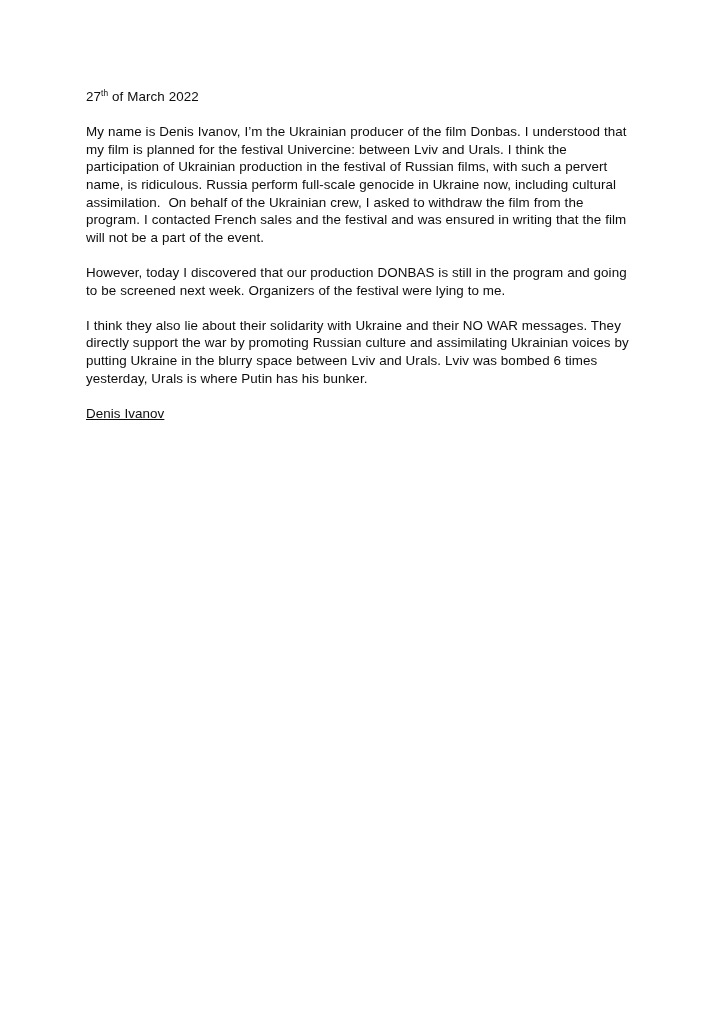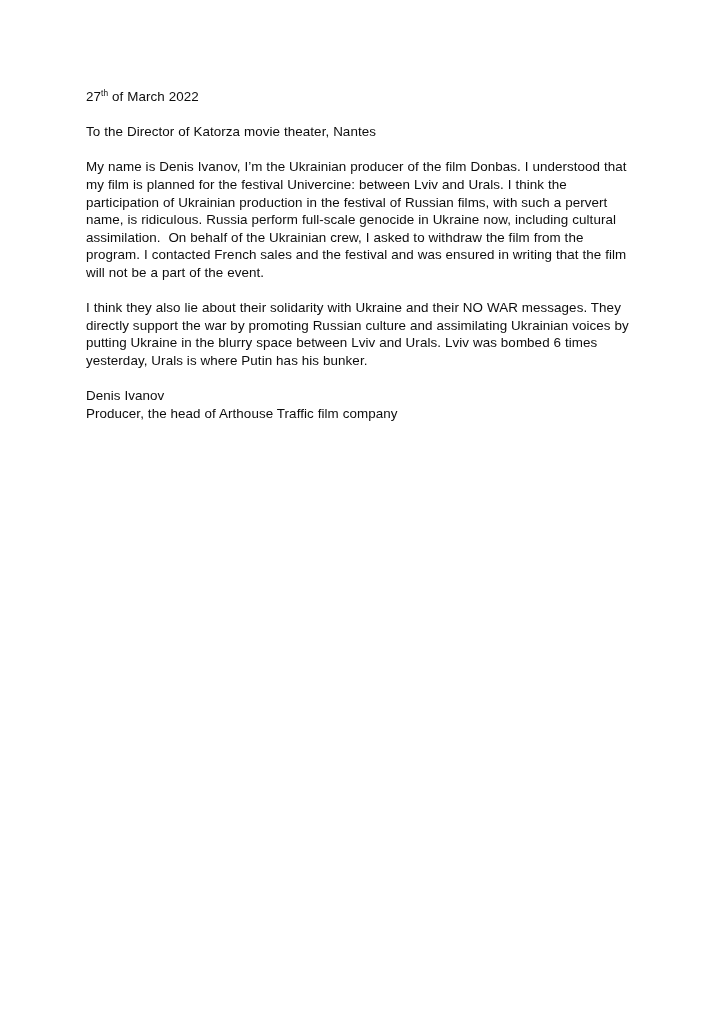--- a/index.html
+++ b/index.html
@@ -38,35 +38,36 @@
   .block:last-child {
     margin-bottom: 0;
   }
   .date-line sup {
     font-size: 0.62em;
     vertical-align: super;
     line-height: 0;
   }
   .sig-line {
     display: block;
+    text-decoration: underline;
   }
 </style>
 </head>
 <body>
 
 <div class="page">
   <div class="letter-body">
 
     <p class="block date-line"><span>27</span><sup>th</sup><span> of March 2022</span></p>
 
-    <p class="block">To the Director of Katorza movie theater, Nantes</p>
 
 
     <p class="block">My name is Denis Ivanov, I’m the Ukrainian producer of the film Donbas. I understood that my film is planned for the festival Univercine: between Lviv and Urals. I think the participation of Ukrainian production in the festival of Russian films, with such a pervert name, is ridiculous. Russia perform full-scale genocide in Ukraine now, including cultural assimilation.  On behalf of the Ukrainian crew, I asked to withdraw the film from the program. I contacted French sales and the festival and was ensured in writing that the film will not be a part of the event.</p>
 
+    <p class="block">However, today I discovered that our production DONBAS is still in the program and going to be screened next week. Organizers of the festival were lying to me.</p>
 
     <p class="block">I think they also lie about their solidarity with Ukraine and their NO WAR messages. They directly support the war by promoting Russian culture and assimilating Ukrainian voices by putting Ukraine in the blurry space between Lviv and Urals. Lviv was bombed 6 times yesterday, Urals is where Putin has his bunker.</p>
 
 
-    <p class="block"><span class="sig-line">Denis Ivanov</span><span class="sig-line">Producer, the head of Arthouse Traffic film company</span></p>
+    <p class="block"><span class="sig-line">Denis Ivanov</span></p>
 
   </div>
 </div>
 
 </body></html>

